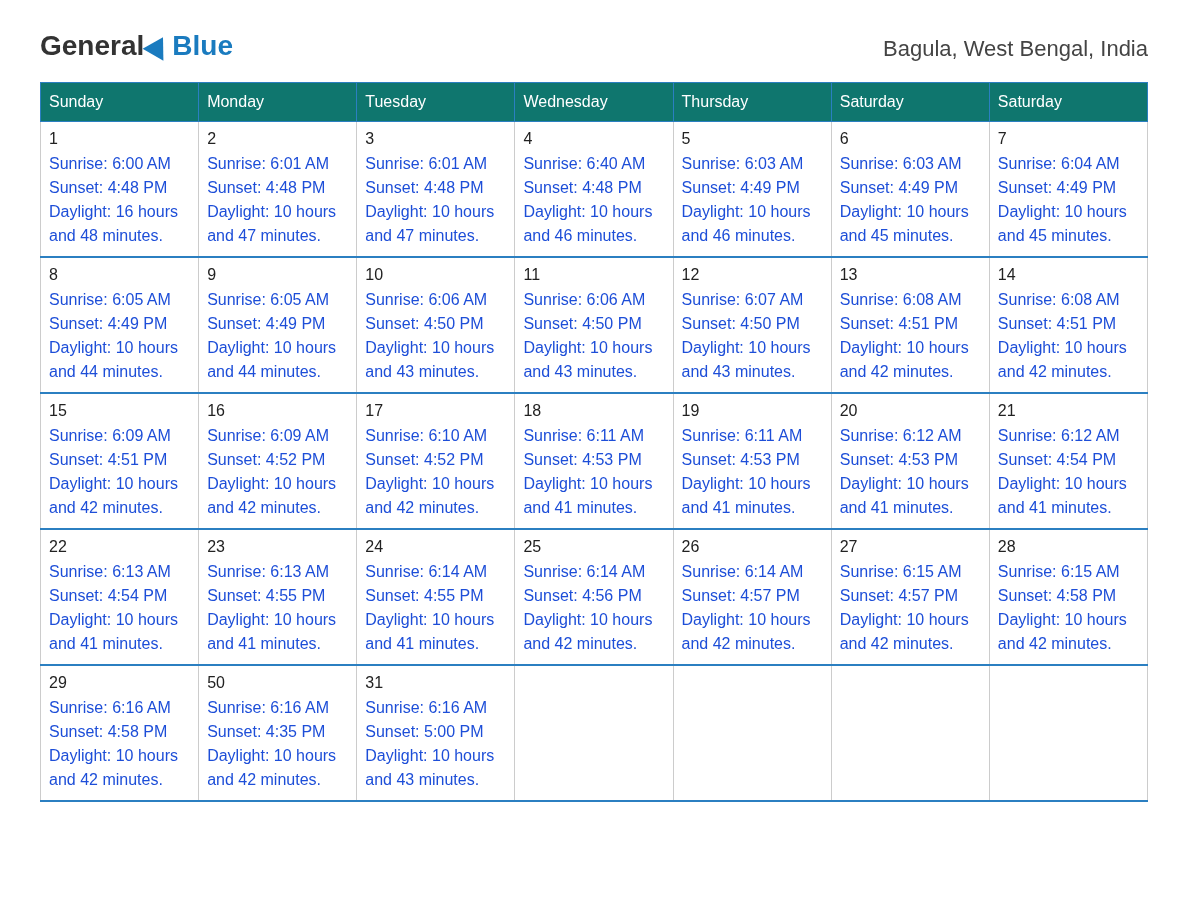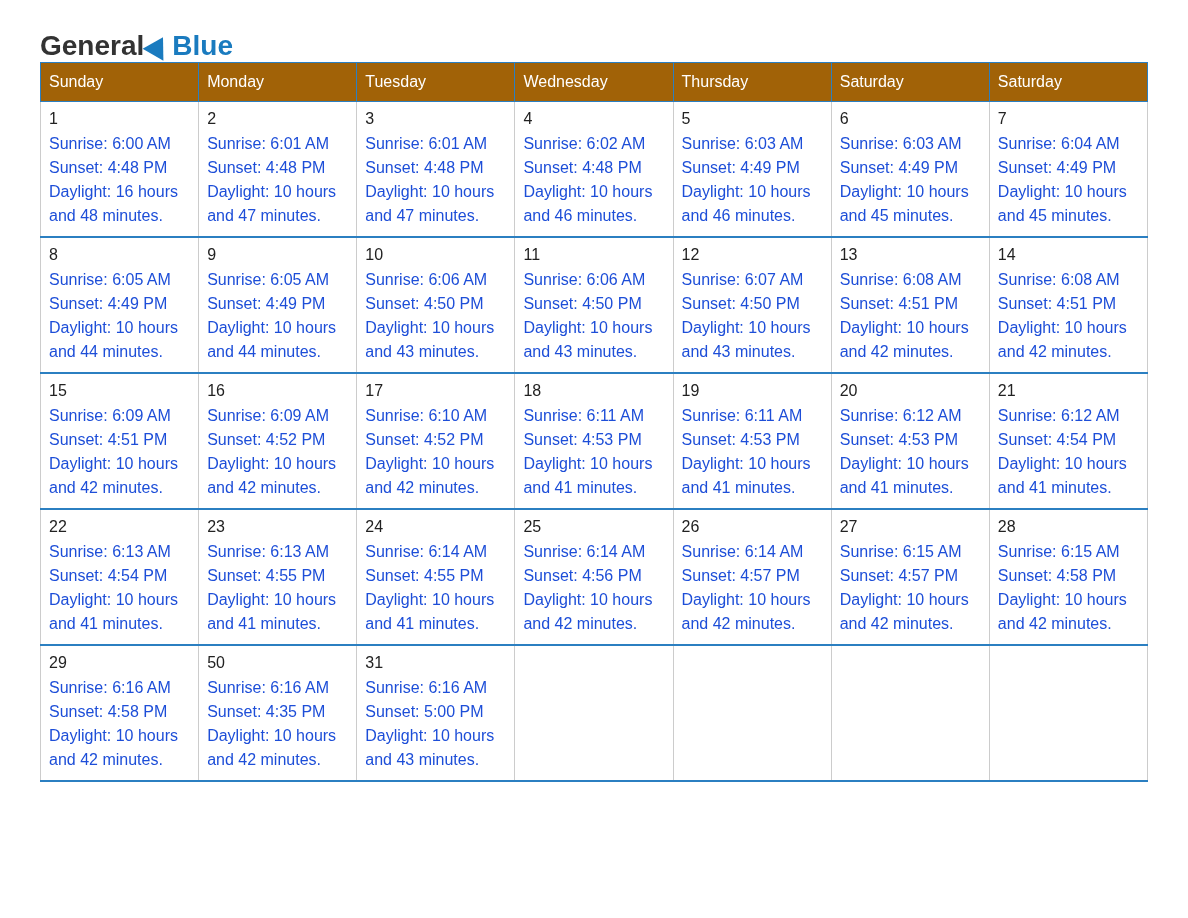--- a/index.html
+++ b/index.html
@@ -7,20 +7,21 @@
       font-family: Arial, sans-serif;
       background: #fff;
       padding: 30px 40px;
       width: 1188px;
       min-height: 918px;
     }
     .header {
       display: flex;
       justify-content: space-between;
       align-items: flex-end;
+      margin-bottom: 20px;
     }
     .logo {
       display: flex;
       flex-direction: column;
       align-items: flex-start;
     }
     .logo-text {
       display: flex;
       align-items: center;
       font-size: 28px;
@@ -54,21 +55,21 @@
       font-size: 22px;
       color: #444;
       font-weight: normal;
     }
     table {
       width: 100%;
       border-collapse: collapse;
       font-size: 13px;
     }
     thead th {
-      background-color: #a16207;
+      background-color: #0f766e;
       color: #fff;
       padding: 10px 8px;
       text-align: left;
       font-size: 16px;
       font-weight: normal;
       border: 1px solid #2b7fc1;
     }
     tbody td {
       border: 1px solid #ccc;
       vertical-align: top;
@@ -100,20 +101,21 @@
 
 <div class="header">
   <div class="logo">
     <div class="logo-text">
       <span class="logo-general">General</span>
       <span class="logo-triangle"></span>
       <span class="logo-blue">Blue</span>
     </div>
   </div>
   <div class="title-section">
+    <div class="calendar-subtitle">Bagula, West Bengal, India</div>
   </div>
 </div>
 
 <table>
   <thead>
     <tr>
     <th>Sunday</th>
         <th>Monday</th>
         <th>Tuesday</th>
         <th>Wednesday</th>
@@ -144,21 +146,21 @@
         <span class="day-num">3</span>
         <div class="day-info">
           <span>Sunrise: 6:01 AM</span><br>
           <span>Sunset: 4:48 PM</span><br>
           <span>Daylight: 10 hours and 47 minutes.</span>
         </div>
       </td>
         <td>
         <span class="day-num">4</span>
         <div class="day-info">
-          <span>Sunrise: 6:02 AM</span><br>
+          <span>Sunrise: 6:40 AM</span><br>
           <span>Sunset: 4:48 PM</span><br>
           <span>Daylight: 10 hours and 46 minutes.</span>
         </div>
       </td>
         <td>
         <span class="day-num">5</span>
         <div class="day-info">
           <span>Sunrise: 6:03 AM</span><br>
           <span>Sunset: 4:49 PM</span><br>
           <span>Daylight: 10 hours and 46 minutes.</span>

